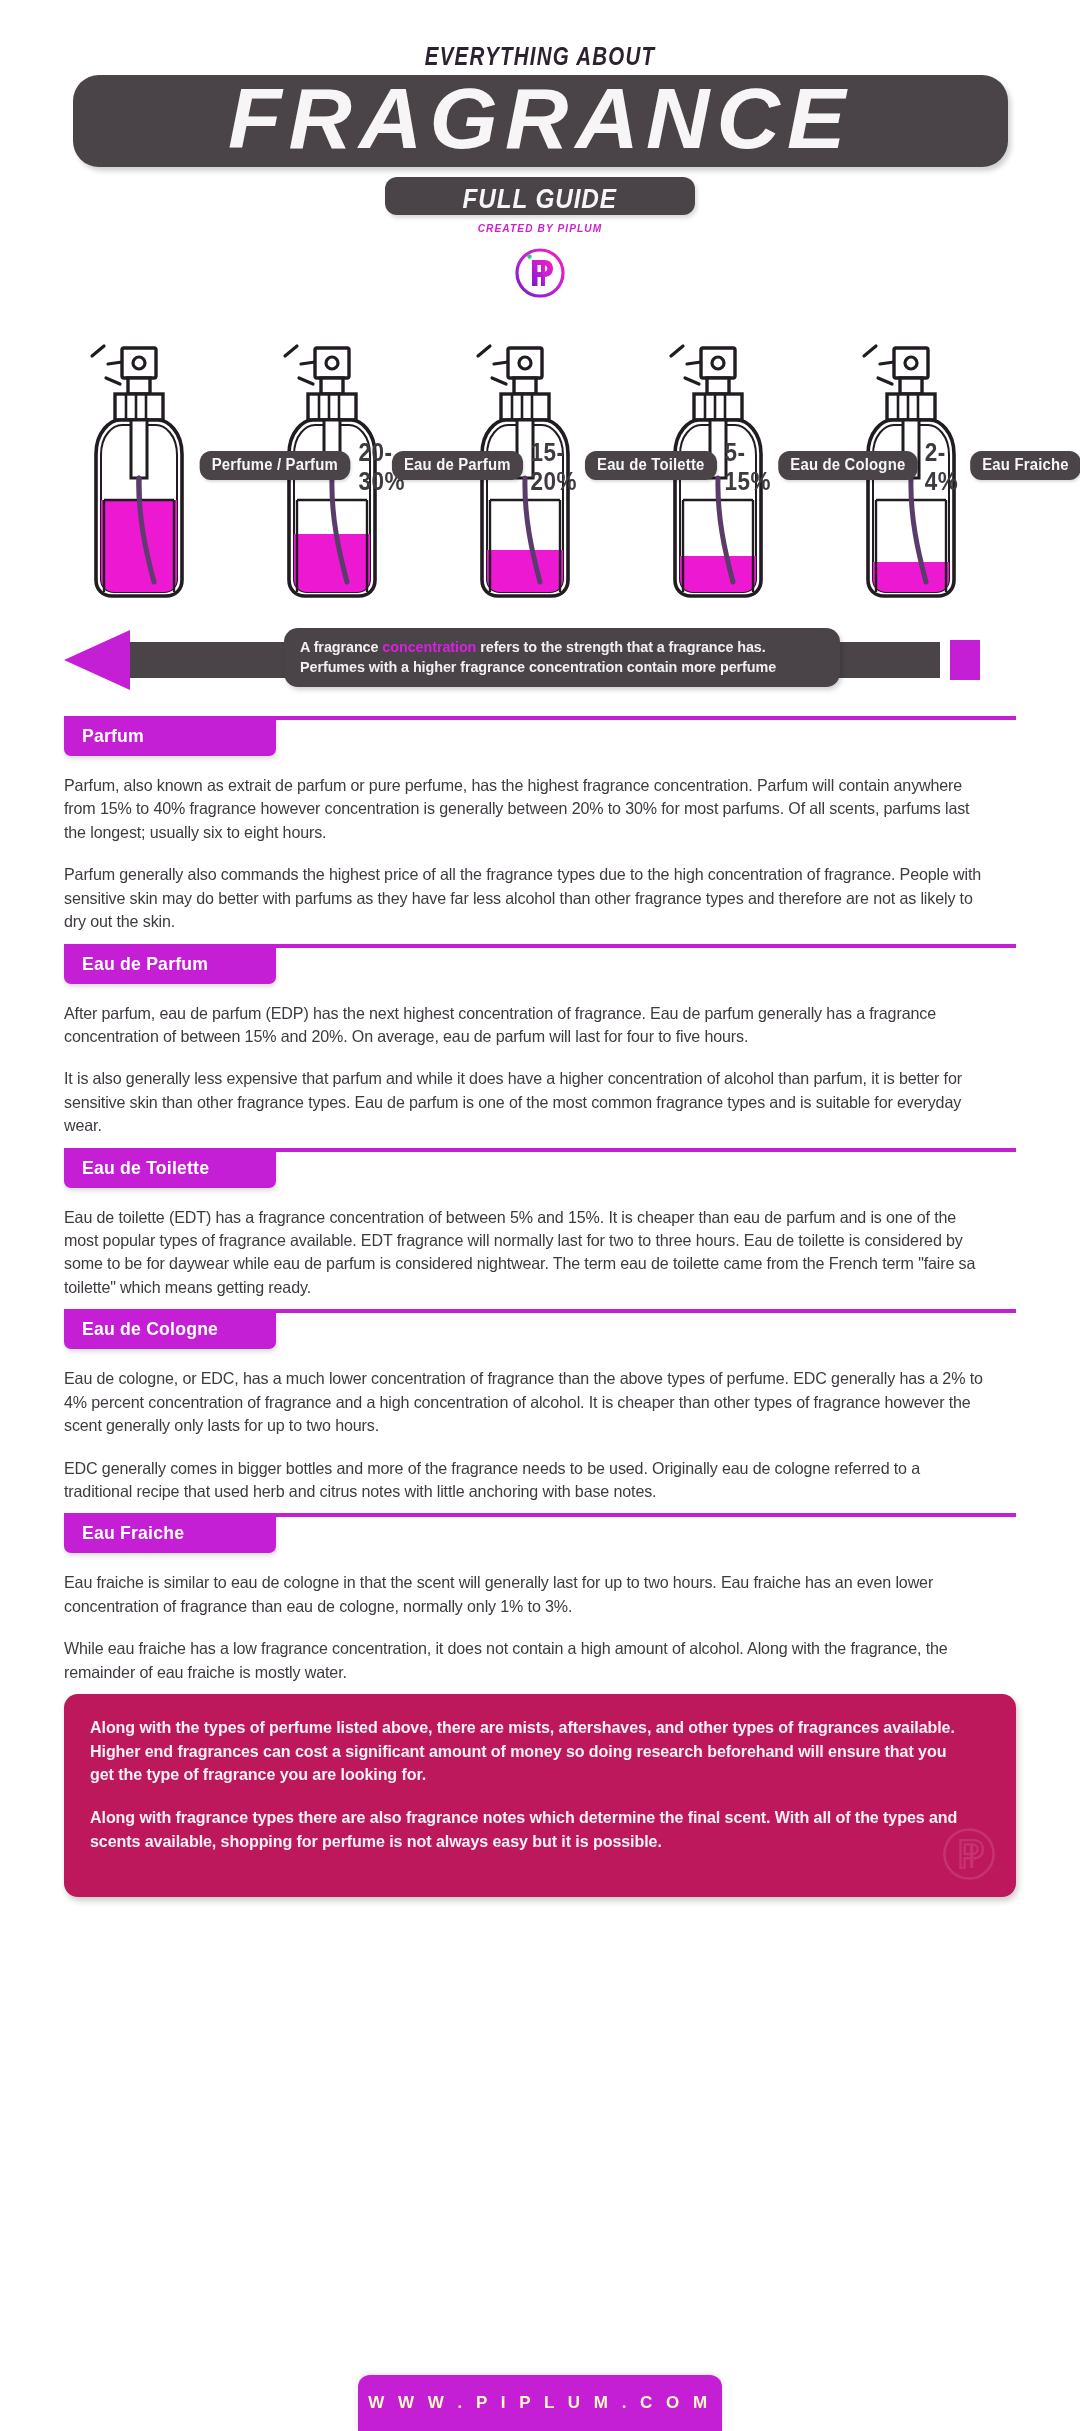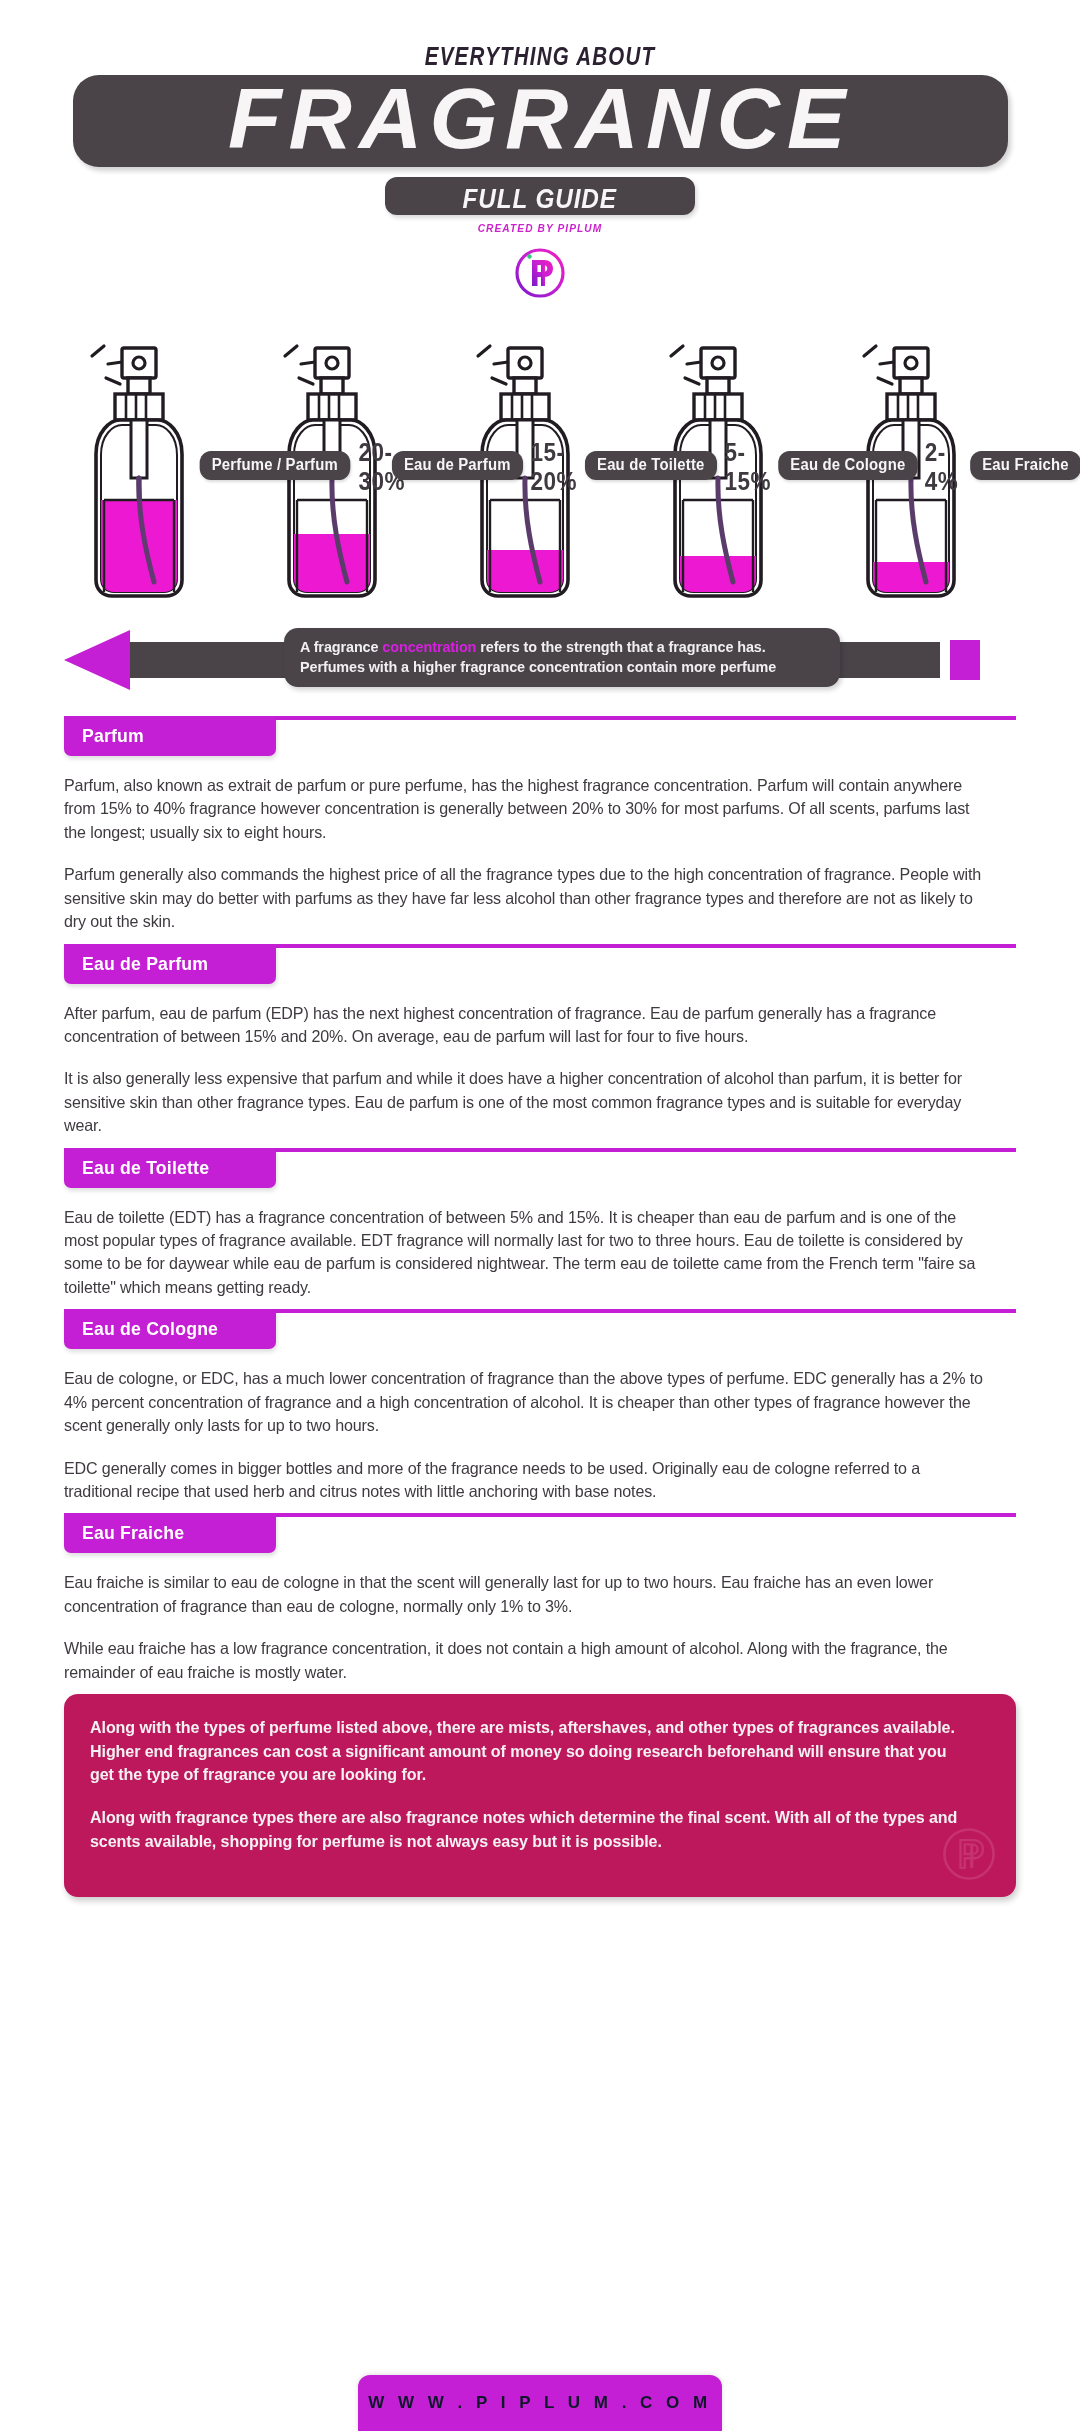--- a/index.html
+++ b/index.html
@@ -248,21 +248,21 @@
     width: 364px;
     height: 56px;
     background: #c41fd4;
     border-radius: 12px 12px 0 0;
     display: flex;
     align-items: center;
     justify-content: center;
     box-shadow: 0 -1px 5px rgba(0,0,0,0.12);
   }
   .footer span {
-    color: #0f172a;
+    color: #fef9c3;
     font-size: 17px;
     font-weight: bold;
     letter-spacing: 4.5px;
   }
 </style>
 </head>
 <body>
 
 <div class="header">
 

